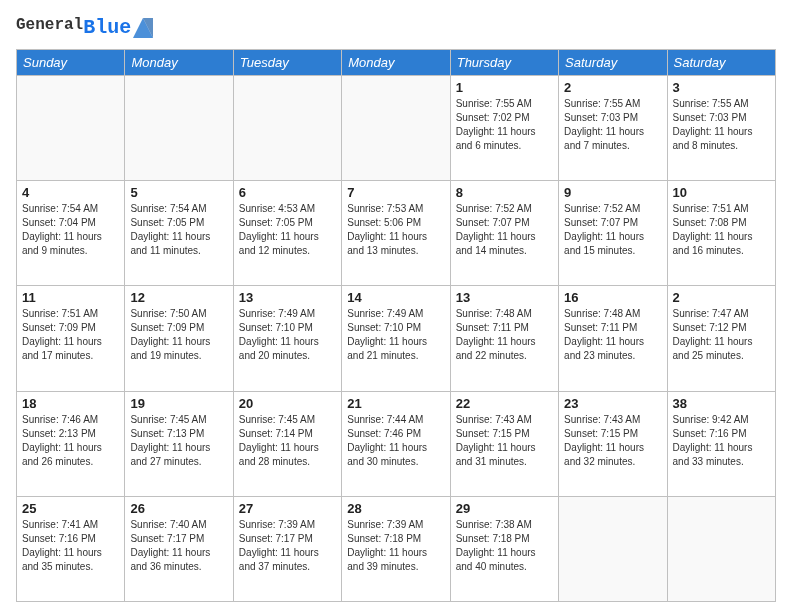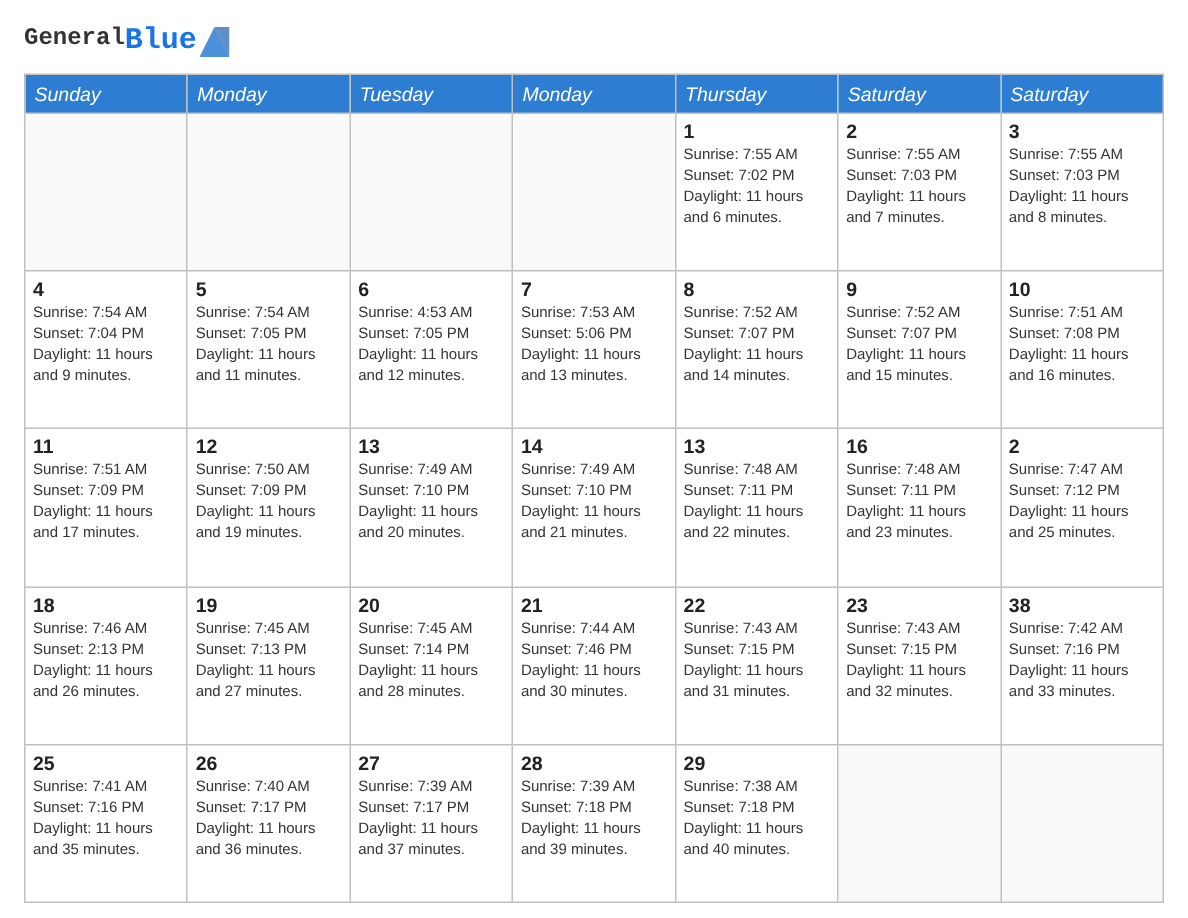--- a/index.html
+++ b/index.html
@@ -282,21 +282,21 @@
           </td>
           <td>
             <div class="day-number">23</div>
             <div class="day-info">Sunrise: 7:43 AM
 Sunset: 7:15 PM
 Daylight: 11 hours
 and 32 minutes.</div>
           </td>
           <td>
             <div class="day-number">38</div>
-            <div class="day-info">Sunrise: 7:42 AM
+            <div class="day-info">Sunrise: 9:42 AM
 Sunset: 7:16 PM
 Daylight: 11 hours
 and 33 minutes.</div>
           </td>
         </tr>
         <tr>
           <td>
             <div class="day-number">25</div>
             <div class="day-info">Sunrise: 7:41 AM
 Sunset: 7:16 PM

